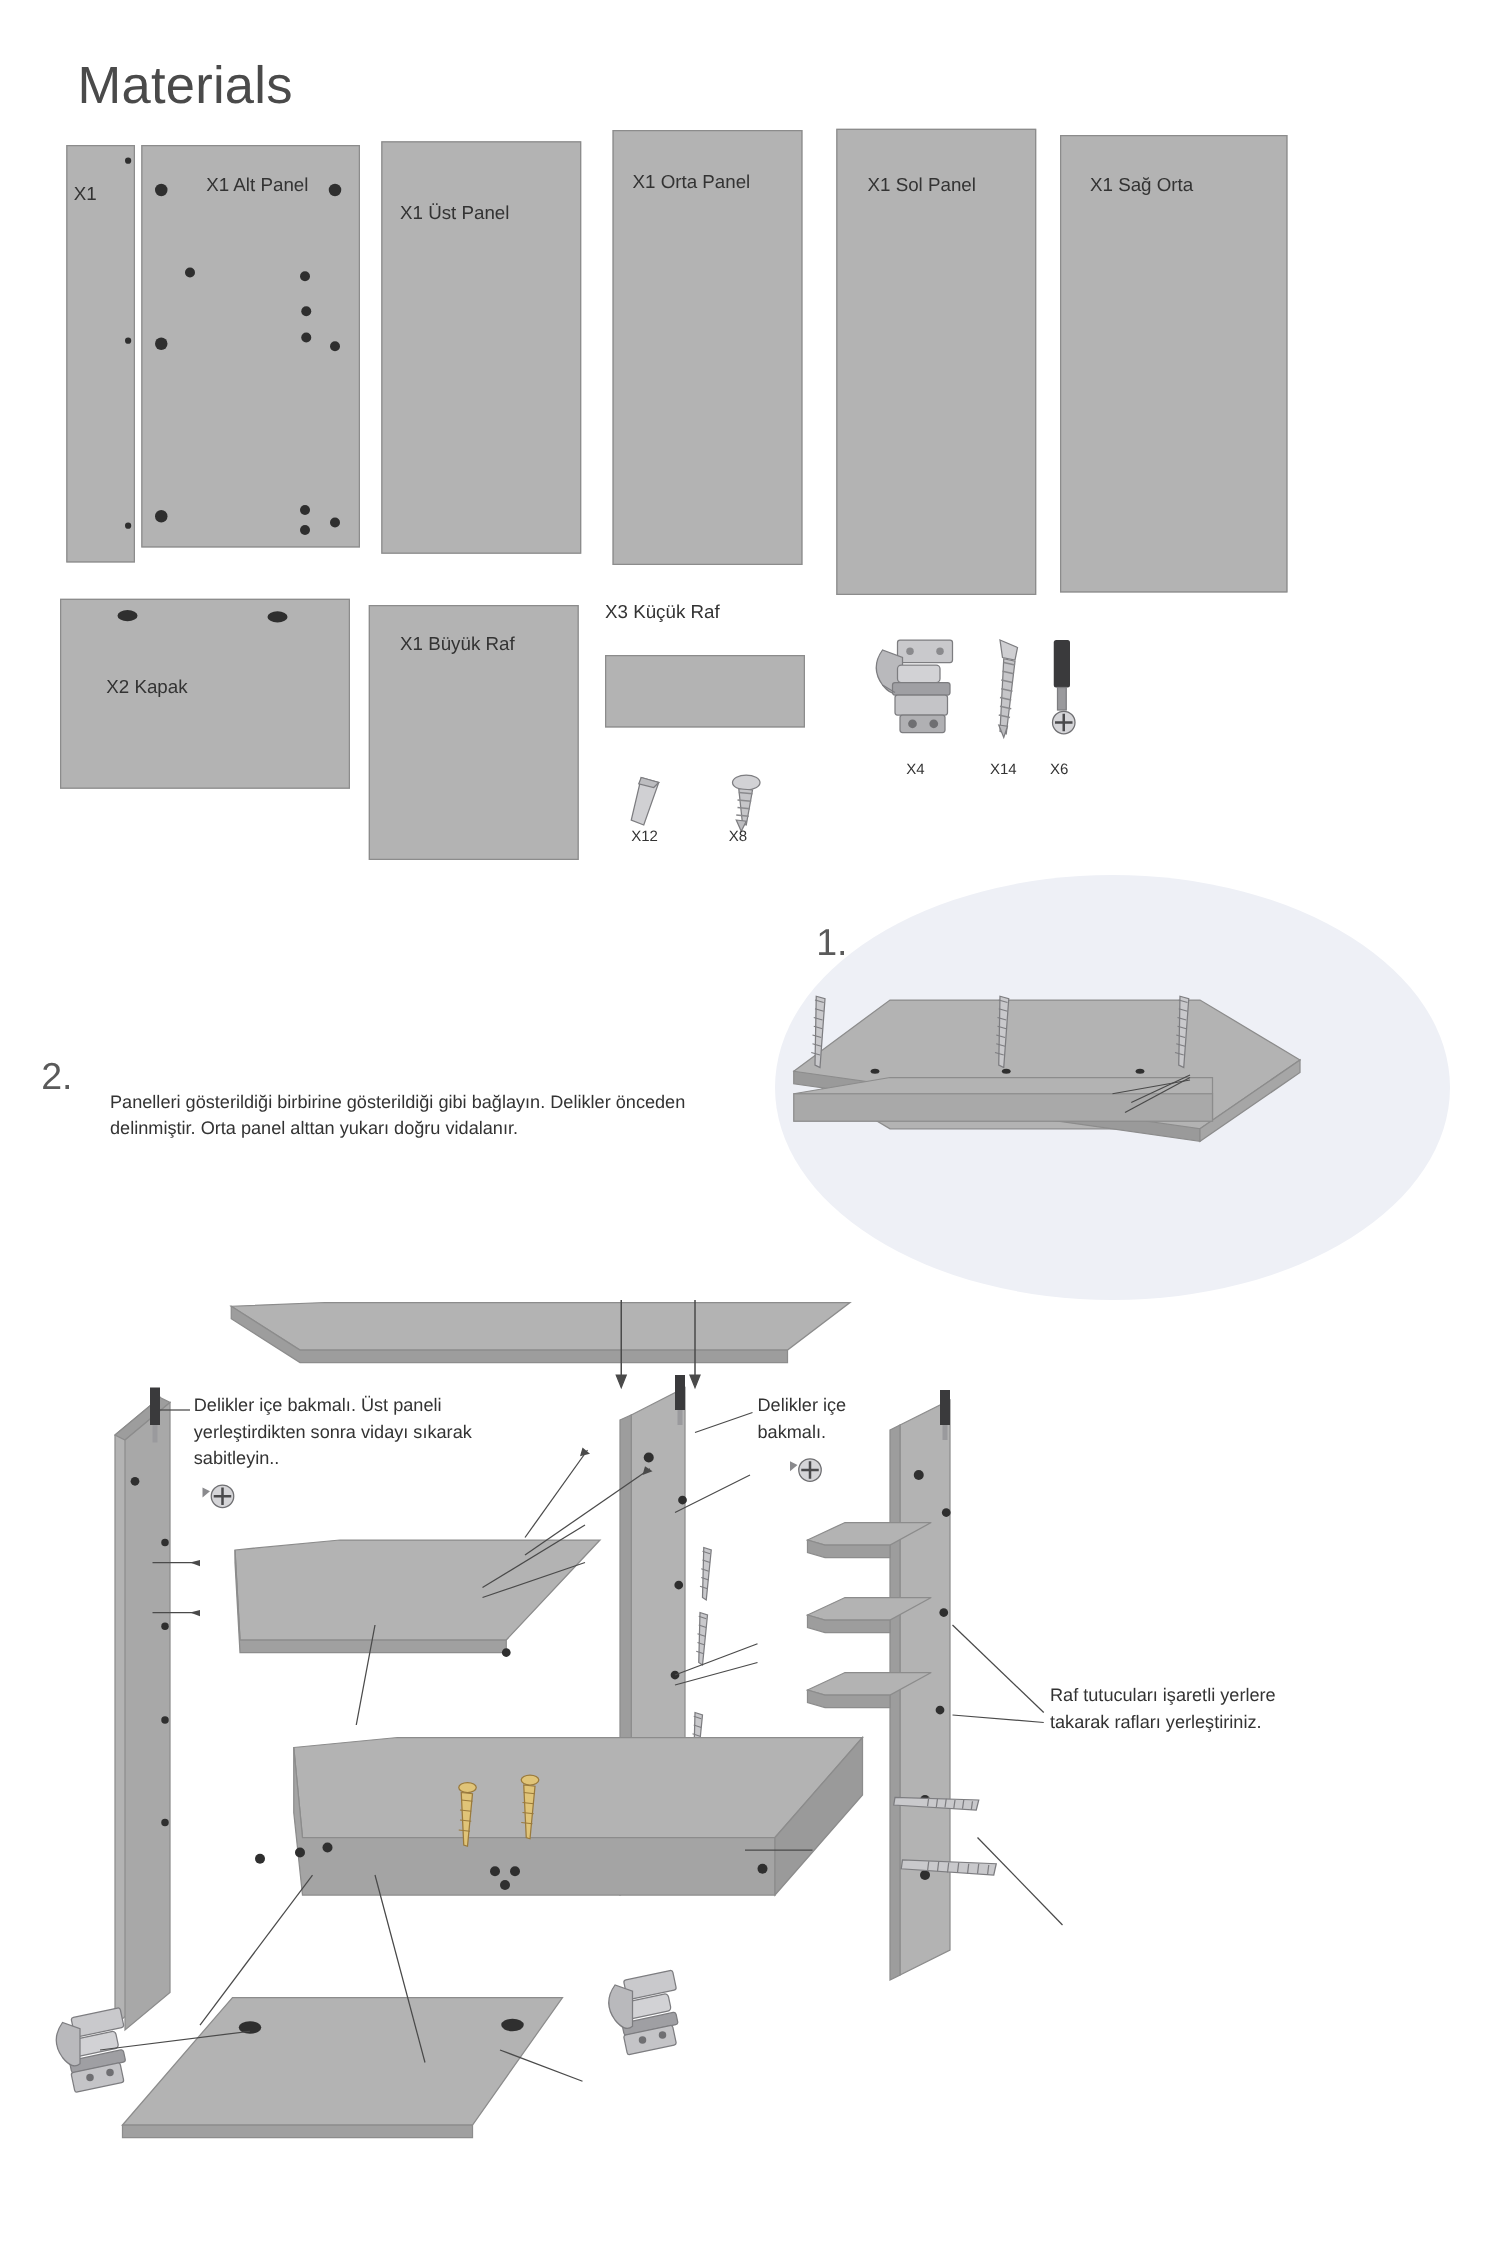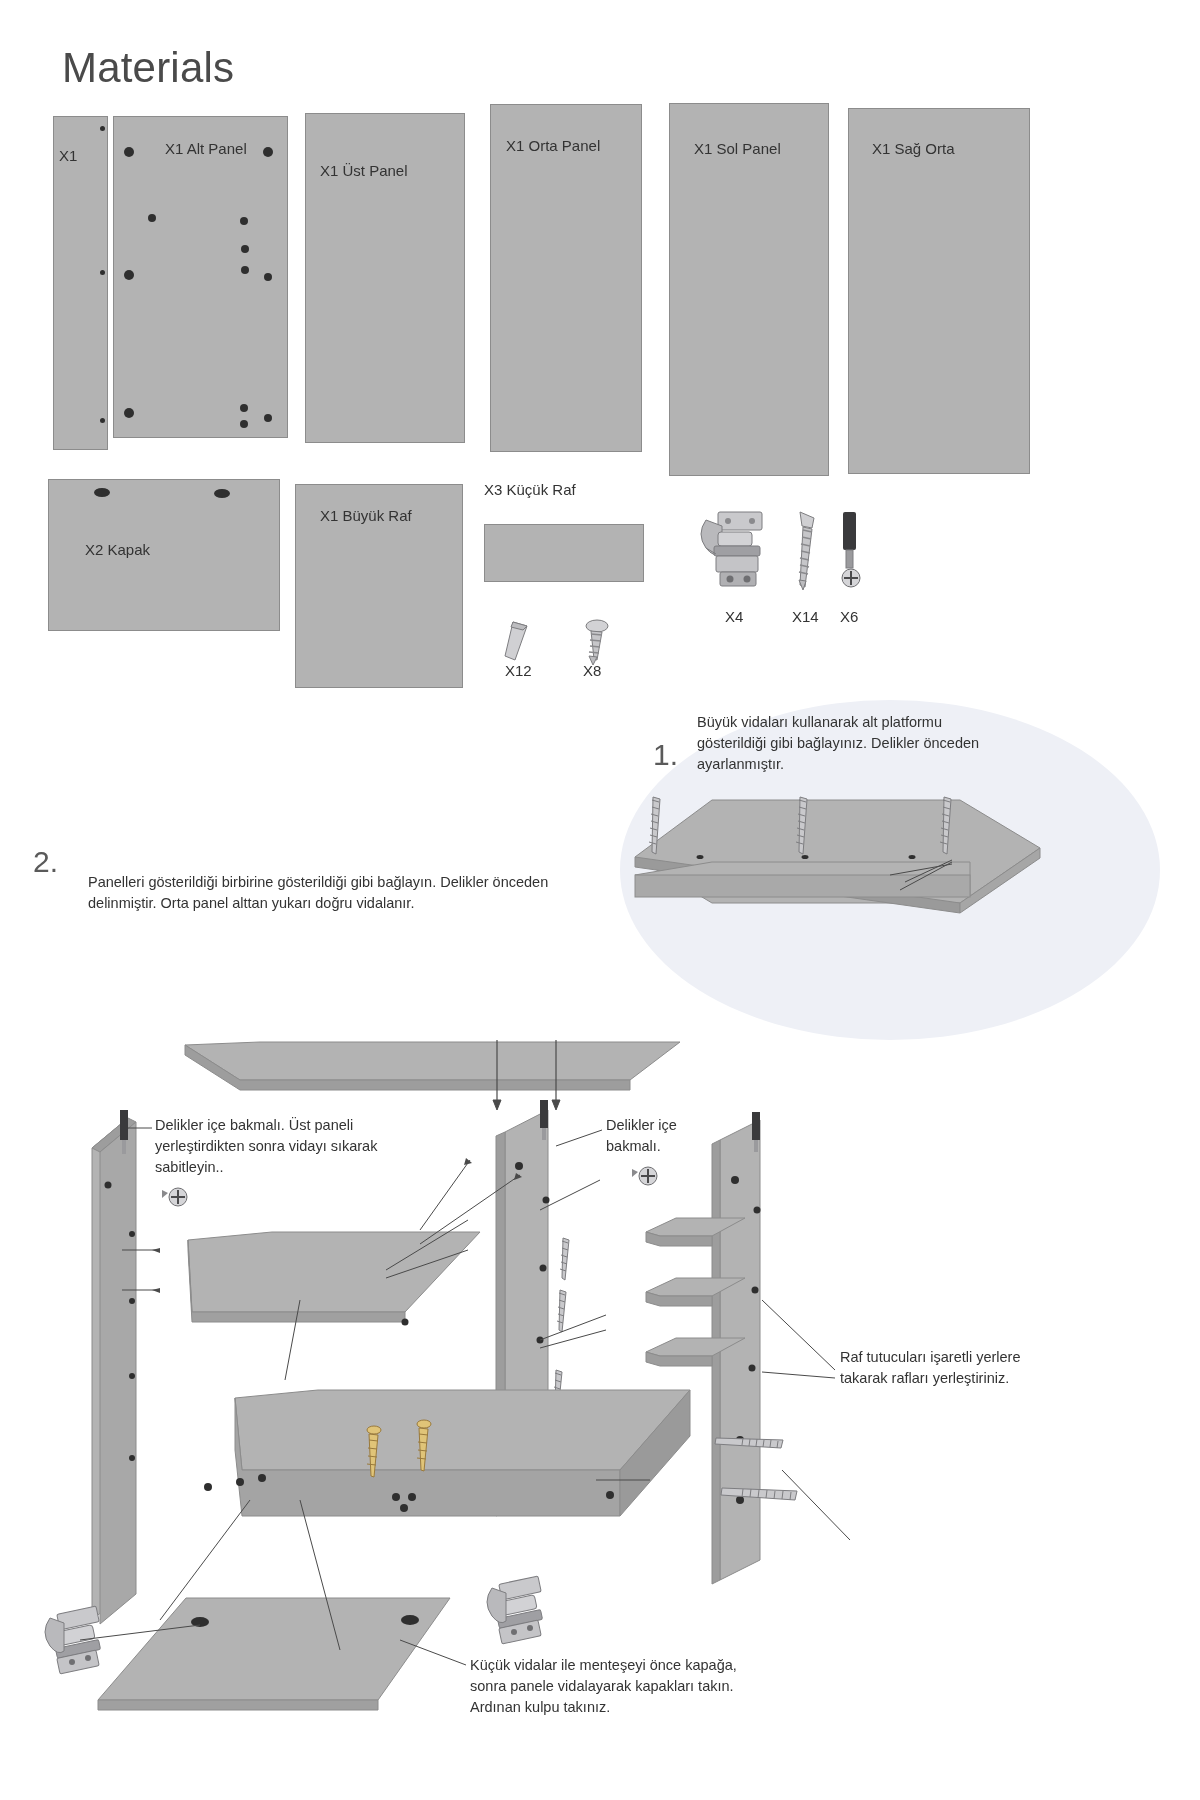--- a/index.html
+++ b/index.html
@@ -51,21 +51,21 @@
     border-radius: 50%;
   }
   .hole.sm { width: 5px; height: 5px; }
   .hole.md { width: 8px; height: 8px; }
   .hole.lg { width: 10px; height: 10px; }
   .hole.wide { width: 16px; height: 9px; border-radius: 50%; }
 
   
   .hw-label {
     position: absolute;
-    font-size: 15px;
+    font-size: 12px;
     color: #333;
   }
 
   
   .step-ellipse {
     position: absolute;
     background: #eef0f6;
     border-radius: 50%;
   }
   .step-num {
@@ -189,21 +189,20 @@
 
   <div class="hw-label" style="left:725px; top:608px;">X4</div>
   <div class="hw-label" style="left:792px; top:608px;">X14</div>
   <div class="hw-label" style="left:840px; top:608px;">X6</div>
   <div class="hw-label" style="left:505px; top:662px;">X12</div>
   <div class="hw-label" style="left:583px; top:662px;">X8</div>
 
   <div class="step-ellipse" style="left:620px; top:700px; width:540px; height:340px;"></div>
 
   <div class="step-num" style="left:653px; top:738px;">1.</div>
-  <div class="step-text" style="left:697px; top:712px; width:300px;">Büyük vidaları kullanarak alt platformu gösterildiği gibi bağlayınız. Delikler önceden ayarlanmıştır.</div>
 
   <svg class="overlay">
 
     <polygon points="635,857 712,800 960,800 1040,848 960,903 712,903" fill="#b3b3b3" stroke="#8c8c8c"></polygon>
     <polygon points="635,857 960,903 960,913 635,867" fill="#9a9a9a" stroke="#8c8c8c"></polygon>
     <polygon points="960,903 1040,848 1040,858 960,913" fill="#a6a6a6" stroke="#8c8c8c"></polygon>
 
     <polygon points="635,875 712,862 970,862 970,895 712,895" fill="#b3b3b3" stroke="#8c8c8c"></polygon>
     <rect x="635" y="875" width="335" height="22" fill="#a9a9a9" stroke="#8c8c8c"></rect>
 
@@ -226,21 +225,20 @@
       <path d="M952 864 L890 875"></path>
     </g>
   </svg>
 
   <div class="step-num" style="left:33px; top:845px;">2.</div>
   <div class="step-text" style="left:88px; top:872px; width:512px;">Panelleri gösterildiği birbirine gösterildiği gibi bağlayın. Delikler önceden delinmiştir. Orta panel alttan yukarı doğru vidalanır.</div>
 
   <div class="note" style="left:155px; top:1115px; width:265px;">Delikler içe bakmalı. Üst paneli yerleştirdikten sonra vidayı sıkarak sabitleyin..</div>
   <div class="note" style="left:606px; top:1115px; width:120px;">Delikler içe bakmalı.</div>
   <div class="note" style="left:840px; top:1347px; width:195px;">Raf tutucuları işaretli yerlere takarak rafları yerleştiriniz.</div>
-  <div class="note" style="left:470px; top:1655px; width:300px;">Küçük vidalar ile menteşeyi önce kapağa, sonra panele vidalayarak kapakları takın. Ardınan kulpu takınız.</div>
 
   <svg class="overlay">
 
     <polygon points="185,1045 260,1042 680,1042 630,1080 240,1080" fill="#b3b3b3" stroke="#8c8c8c"></polygon>
     <polygon points="185,1045 240,1080 630,1080 630,1090 240,1090 185,1055" fill="#9d9d9d" stroke="#8c8c8c"></polygon>
 
     <g stroke="#4a4a4a" fill="#4a4a4a">
       <path d="M497 1040 L497 1100" stroke-width="1.2" fill="none"></path>
       <polygon points="493,1100 501,1100 497,1110"></polygon>
       <path d="M556 1040 L556 1100" stroke-width="1.2" fill="none"></path>

